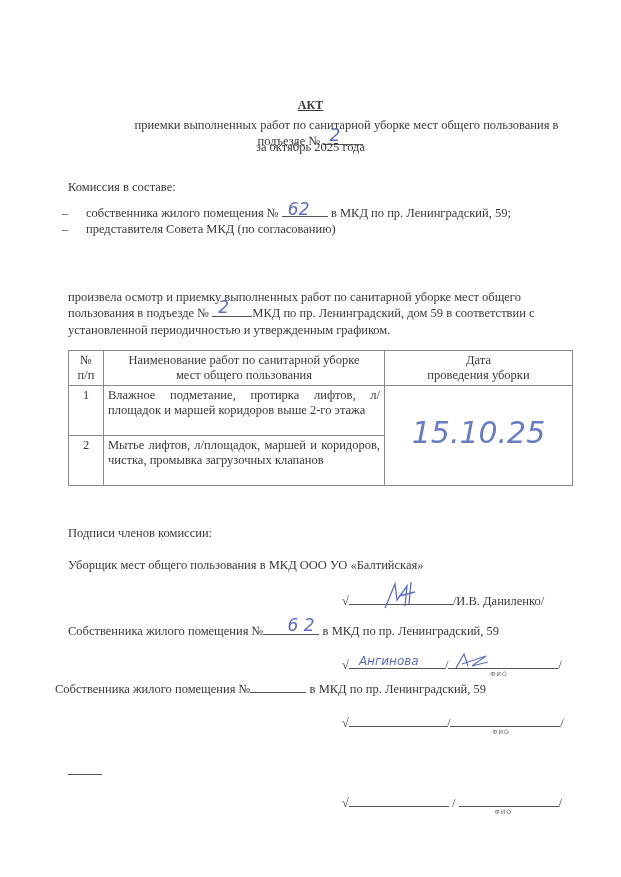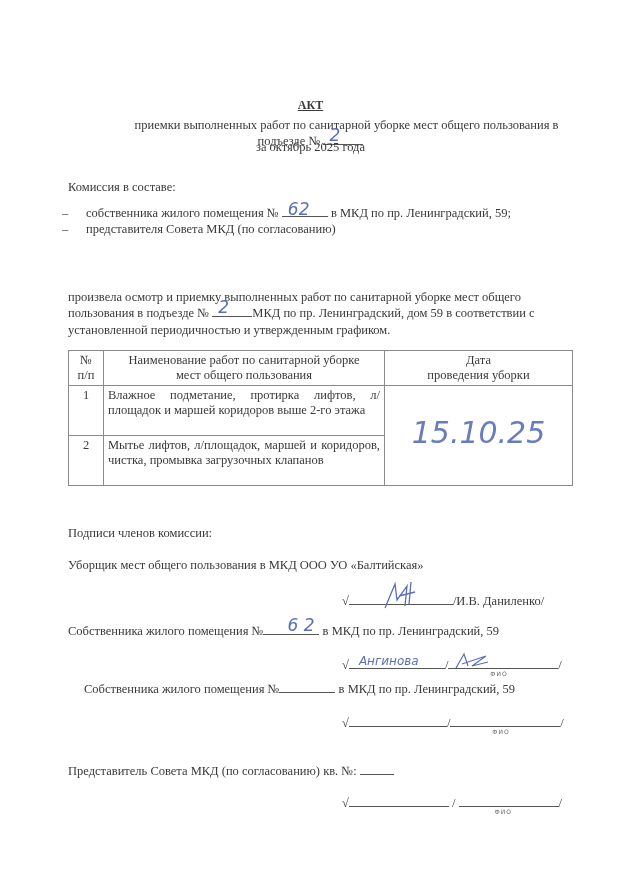--- a/index.html
+++ b/index.html
@@ -89,29 +89,28 @@
 </div>
 <div class="abs" style="left:342px; top:654px;">
   <span>√</span><span class="sigline" style="width:96px;"><span class="hw" style="position:absolute; left:2px; bottom:0; font-size:12px;margin-left:8px;">Ангинова</span></span><span>/</span><span class="sigline" style="width:110px;">
     <svg width="36" height="18" style="position:absolute; left:6px; bottom:-2px;">
         <path d="M2 16 L10 2 L14 14 M8 12 L32 4 L18 14 L34 10" stroke="#5a6fb8" stroke-width="1.2" fill="none"></path>
       </svg>
     <span class="fio" style="position:absolute; left:42px; top:16px;">ФИО</span>
   </span><span>/</span>
 </div>
 
-<div class="abs" style="left:84px; top:682px;">
+<div class="abs" style="left:55px; top:682px;">
   <span>Собственника жилого помещения №</span><span class="blank" style="width:56px;"></span>
   <span>в МКД по пр. Ленинградский, 59</span>
 </div>
 <div class="abs" style="left:342px; top:712px;">
   <span>√</span><span class="sigline" style="width:98px;"></span><span>/</span><span class="sigline" style="width:110px;"><span class="fio" style="position:absolute; left:42px; top:16px;">ФИО</span></span><span>/</span>
 </div>
 
 <div class="abs" style="left:68px; top:764px;">
-  <span>Представитель   Совета МКД (по согласованию) кв. №:</span>
   <span class="blank" style="width:34px;"></span>
 </div>
 <div class="abs" style="left:342px; top:792px;">
   <span>√</span><span class="sigline" style="width:100px;"></span>
   <span>/</span>
   <span class="sigline" style="width:100px;"><span class="fio" style="position:absolute; left:36px; top:16px;">ФИО</span></span><span>/</span>
 </div>
 
 </body></html>

